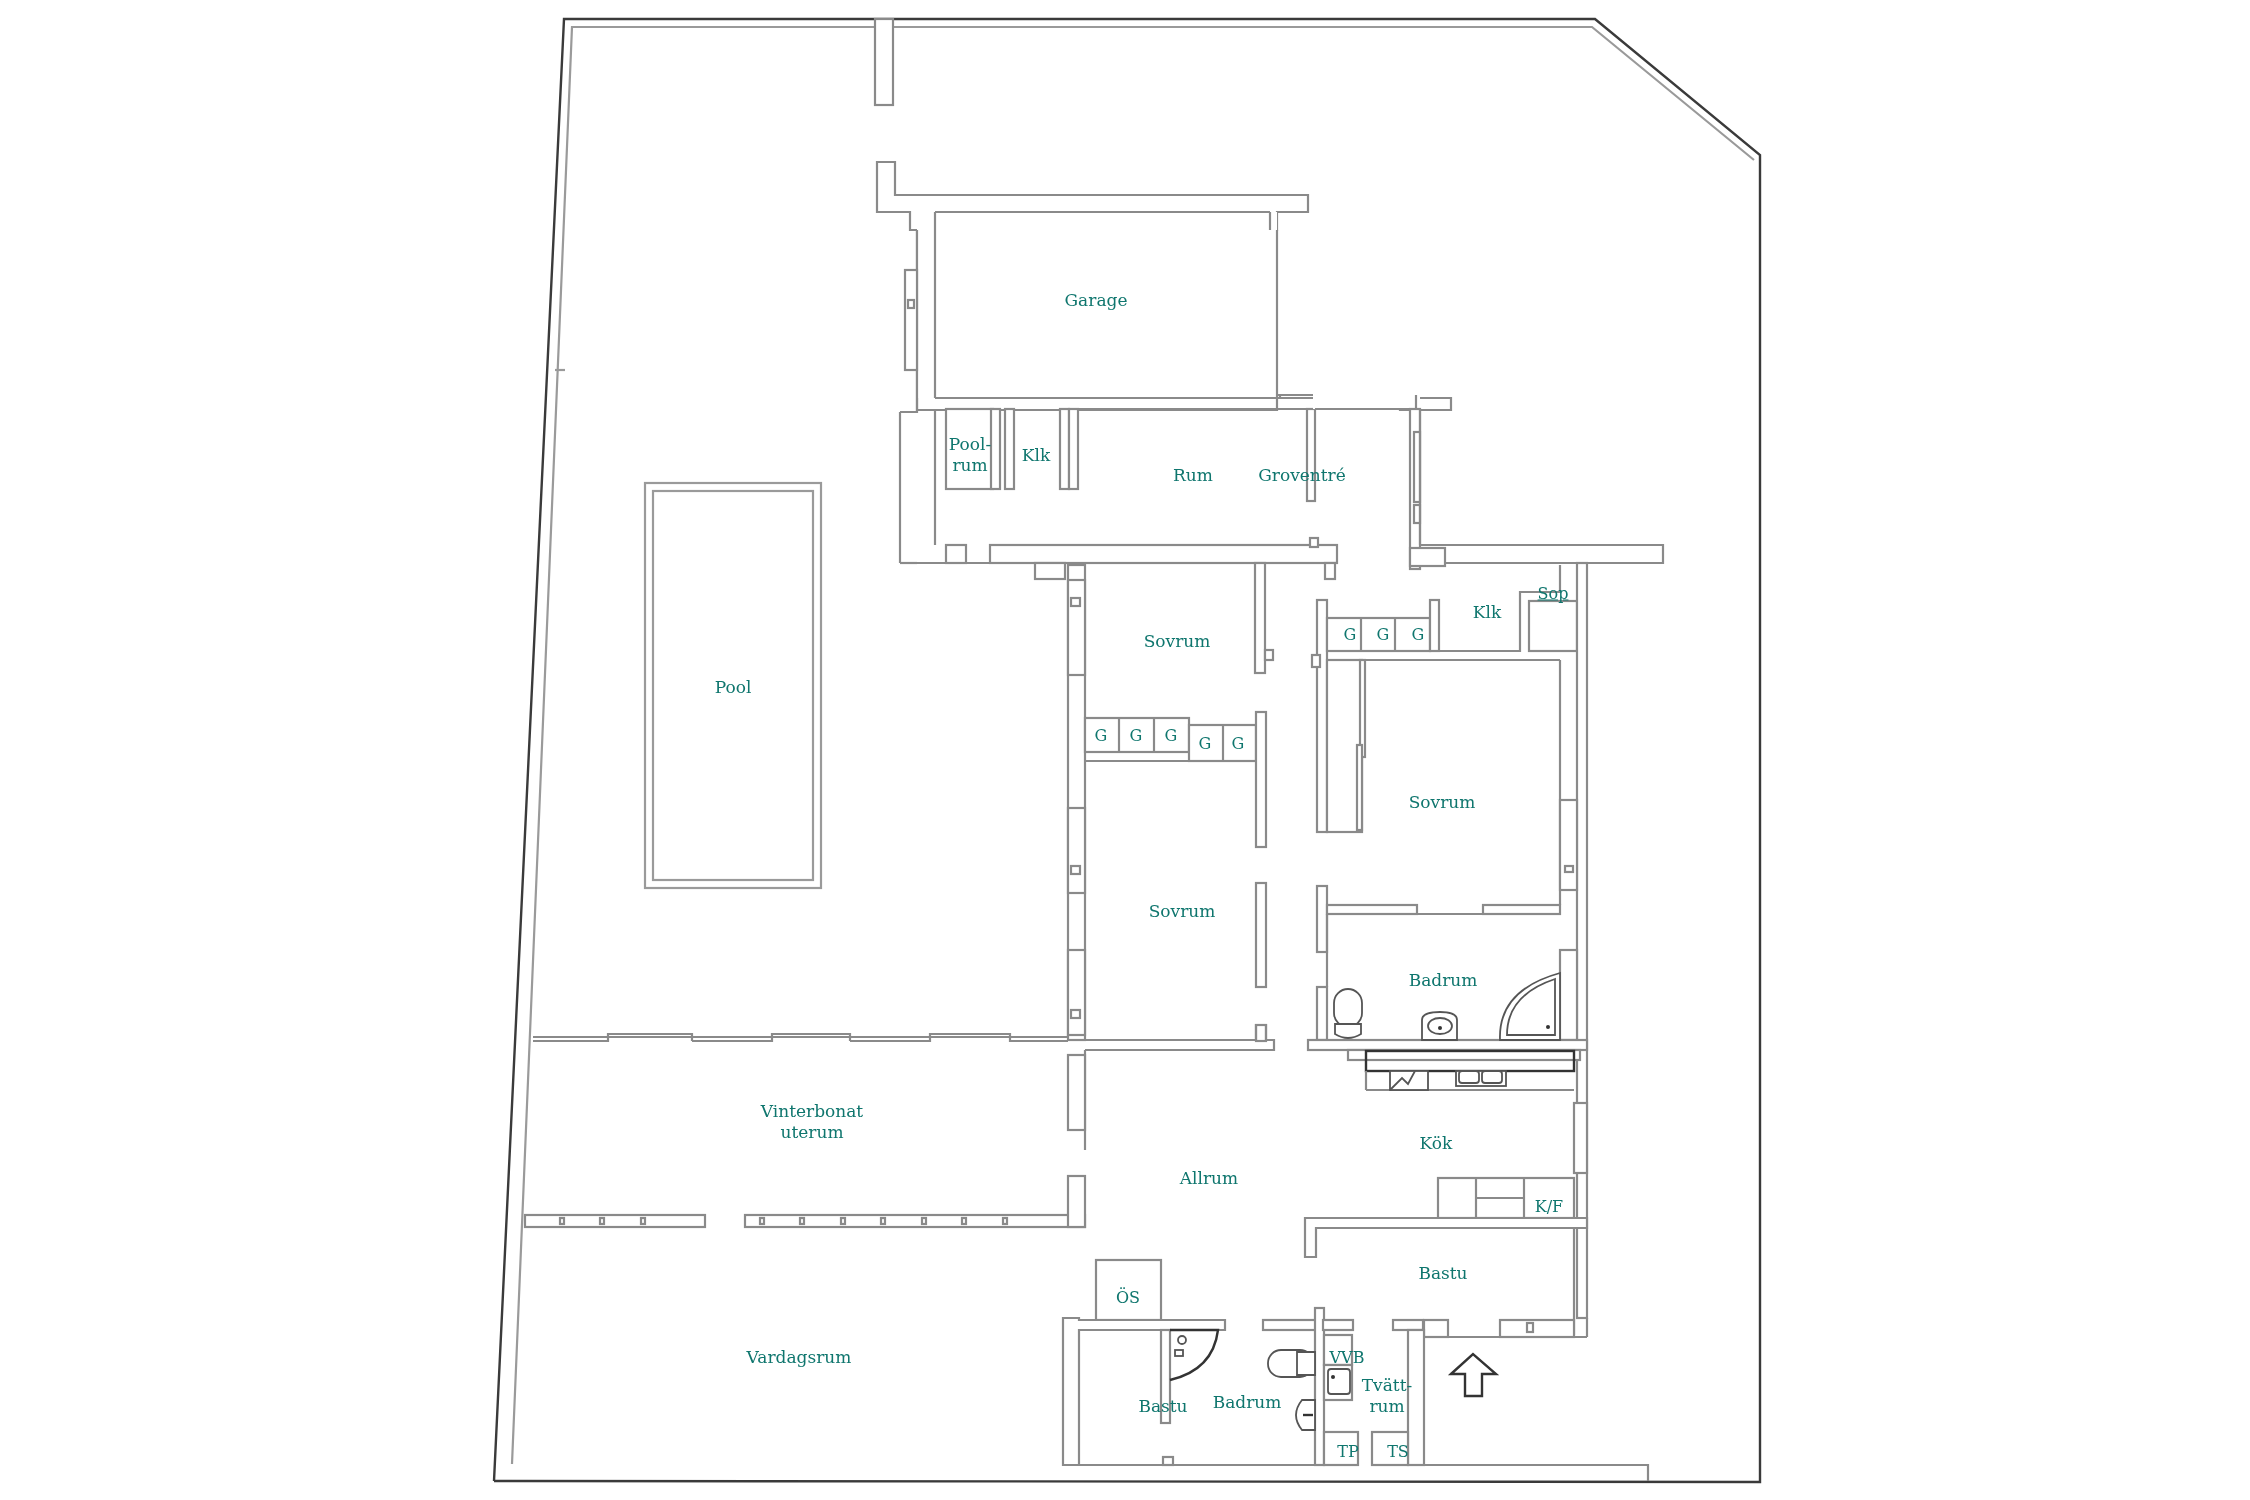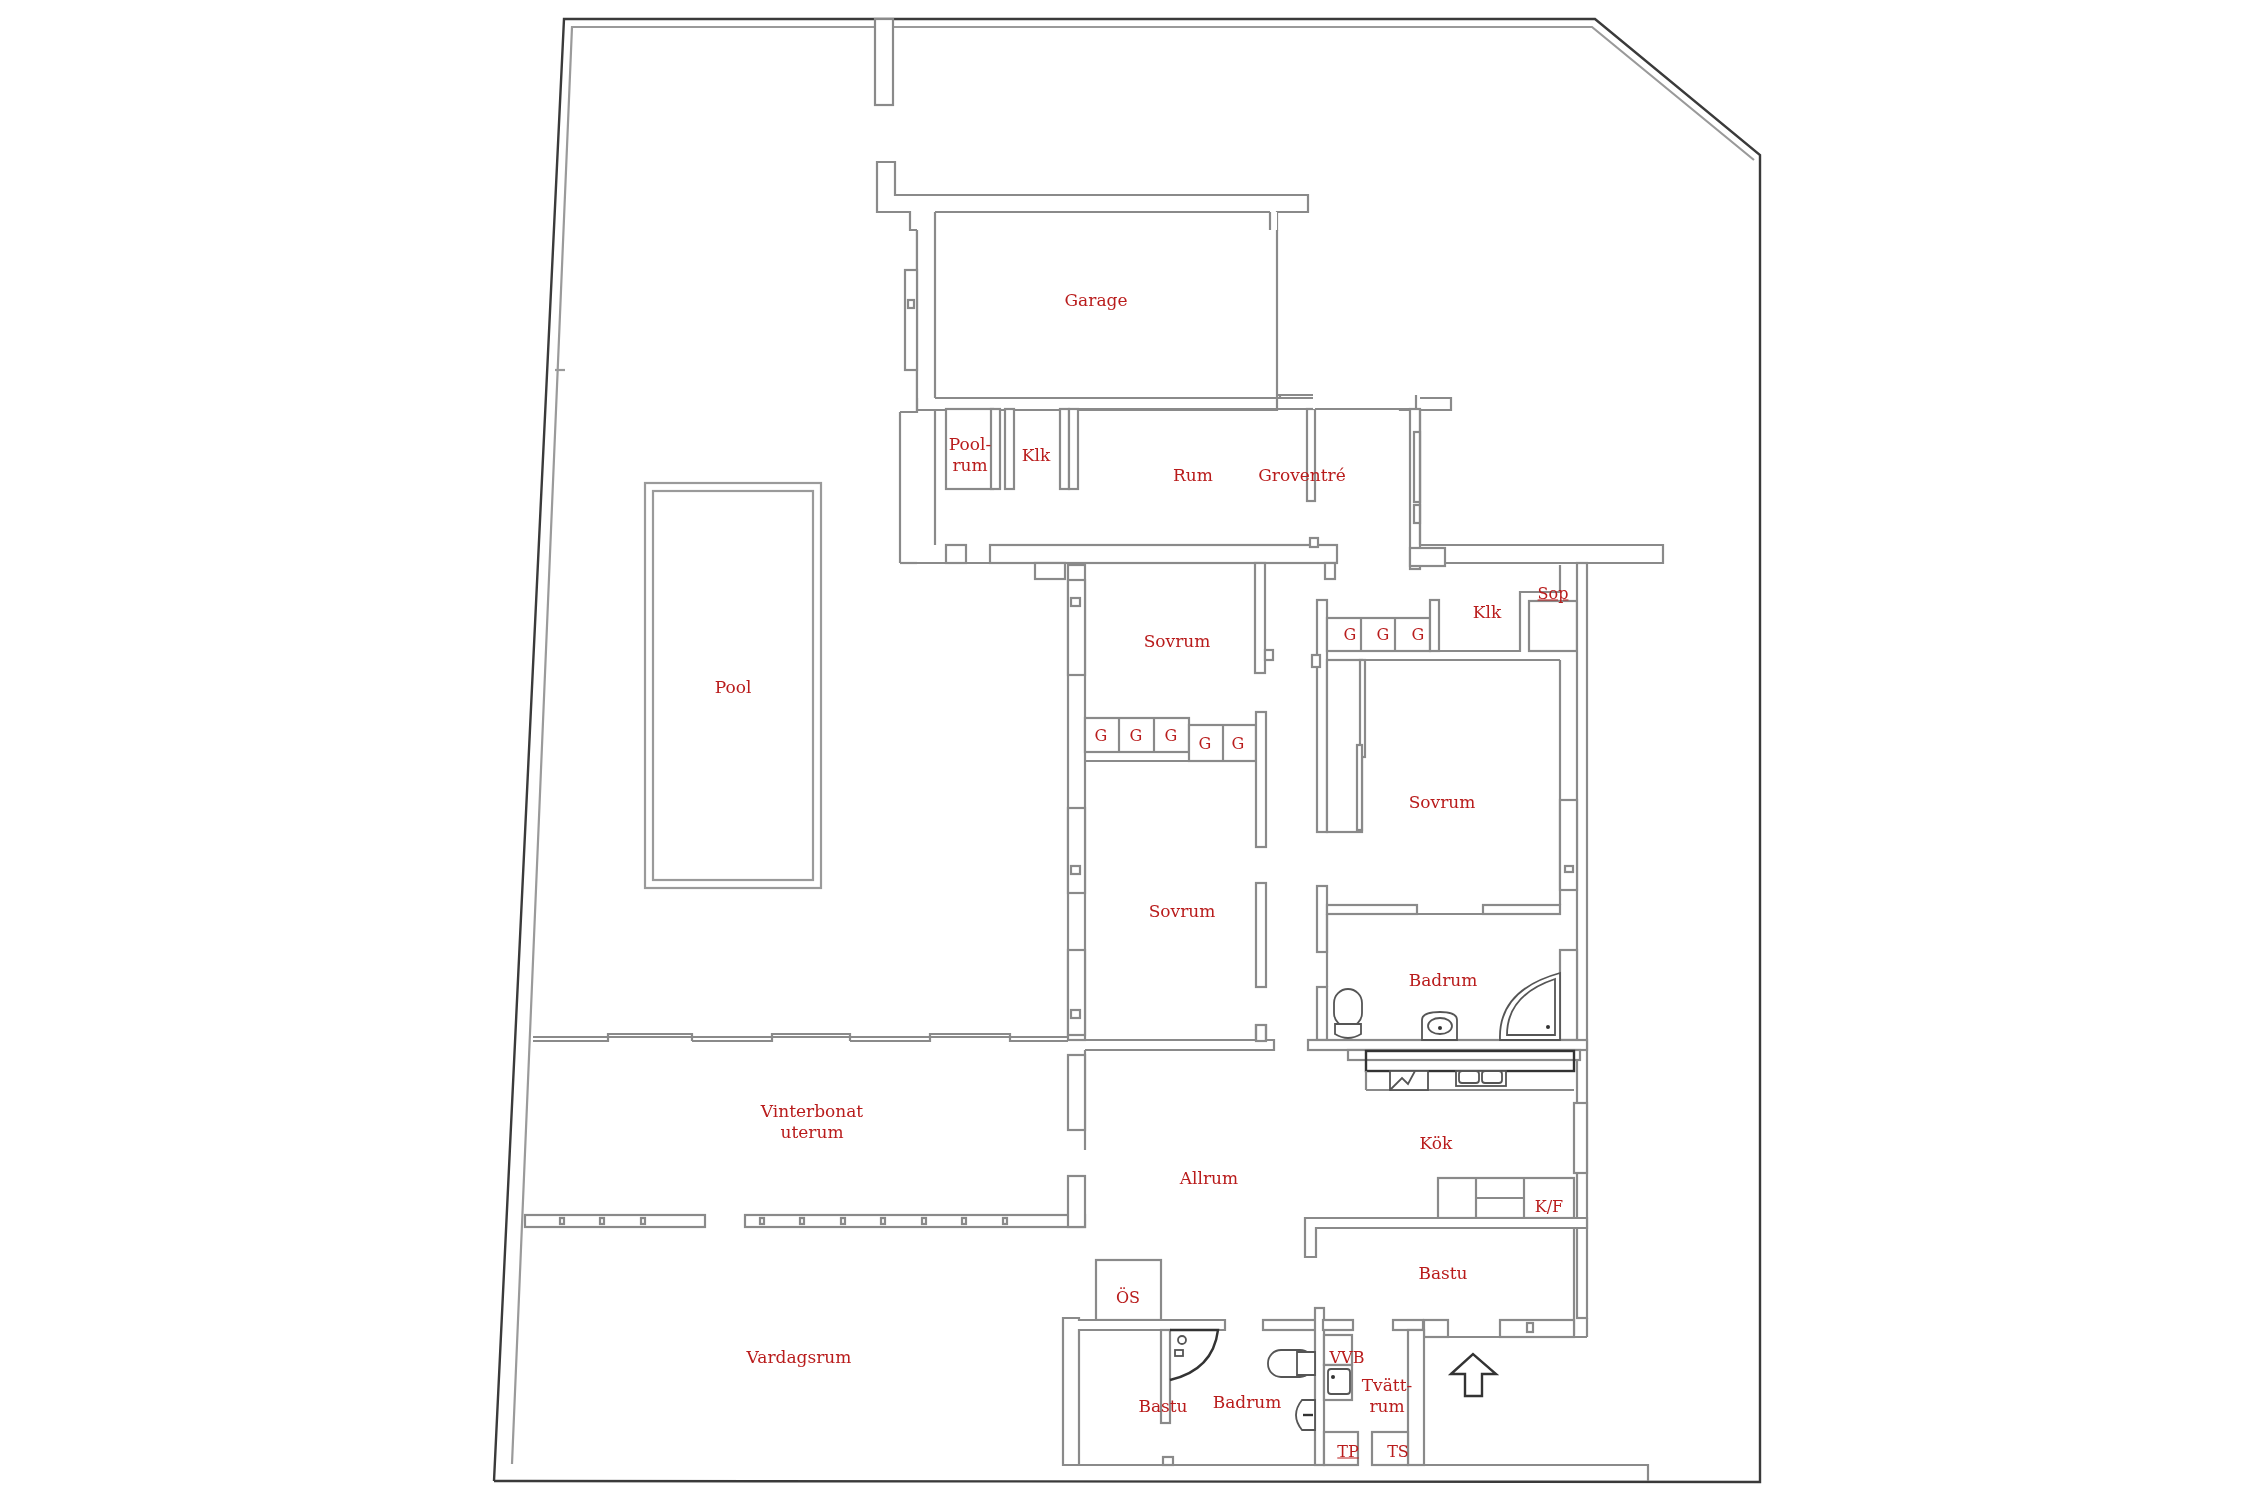--- a/index.html
+++ b/index.html
@@ -4,21 +4,21 @@
 <style>
   html, body { margin: 0; padding: 0; background: #ffffff; }
   body { width: 2250px; height: 1500px; overflow: hidden; position: relative; }
   #plan { position: absolute; left: 0; top: 0; width: 2250px; height: 1500px; }
   .w { fill: #ffffff; stroke: #8a8a8a; stroke-width: 2.2; }
   .ln { fill: none; stroke: #8a8a8a; stroke-width: 2.2; }
   .outer { fill: none; stroke: #3a3a3a; stroke-width: 2.4; }
   .inner { fill: none; stroke: #9a9a9a; stroke-width: 2.2; }
   .fx { fill: #ffffff; stroke: #555555; stroke-width: 1.8; }
   .dk { fill: none; stroke: #333333; stroke-width: 2.4; }
-  .label { position: absolute; font-family: "DejaVu Serif", "Liberation Serif", serif; font-size: 17px; color: #b91c1c; text-align: center; line-height: 21px; transform: translate(-50%, -50%); white-space: nowrap; }
+  .label { position: absolute; font-family: "DejaVu Serif", "Liberation Serif", serif; font-size: 17px; color: #0f766e; text-align: center; line-height: 21px; transform: translate(-50%, -50%); white-space: nowrap; }
   .small { font-size: 16px; }
 </style>
 </head>
 <body>
 
 <svg id="plan" viewBox="0 0 2250 1500" xmlns="http://www.w3.org/2000/svg">
 
   <g>
     <polyline class="outer" points="494,1481 564,19 1595,19 1760,155 1760,1482 494,1481"></polyline>
     <polyline class="inner" points="512,1464 572,27 1592,27 1754,160"></polyline>
@@ -275,21 +275,21 @@
 <div class="label" style="left:1443px;top:1273px;">Bastu</div>
 <div class="label small" style="left:1128px;top:1297px;">ÖS</div>
 <div class="label" style="left:799px;top:1357px;">Vardagsrum</div>
 <div class="label" style="left:1123px;top:1406px;margin-left:40px;">Bastu</div>
 <div class="label" style="left:1247px;top:1402px;">Badrum</div>
 <div class="label small" style="left:1347px;top:1357px;">VVB</div>
 <div class="label" style="left:1387px;top:1396px;">
   <div>Tvätt-</div>
   <div>rum</div>
 </div>
-<div class="label small" style="left:1348px;top:1451px;text-decoration:underline;">TP</div>
+<div class="label small" style="left:1348px;top:1451px;">TP</div>
 <div class="label small" style="left:1398px;top:1451px;">TS</div>
 
 <div class="label small" style="left:1350px;top:634px;">G</div>
 <div class="label small" style="left:1383px;top:634px;">G</div>
 <div class="label small" style="left:1418px;top:634px;">G</div>
 <div class="label small" style="left:1101px;top:735px;">G</div>
 <div class="label small" style="left:1136px;top:735px;">G</div>
 <div class="label small" style="left:1171px;top:735px;">G</div>
 <div class="label small" style="left:1205px;top:743px;">G</div>
 <div class="label small" style="left:1238px;top:743px;">G</div>

